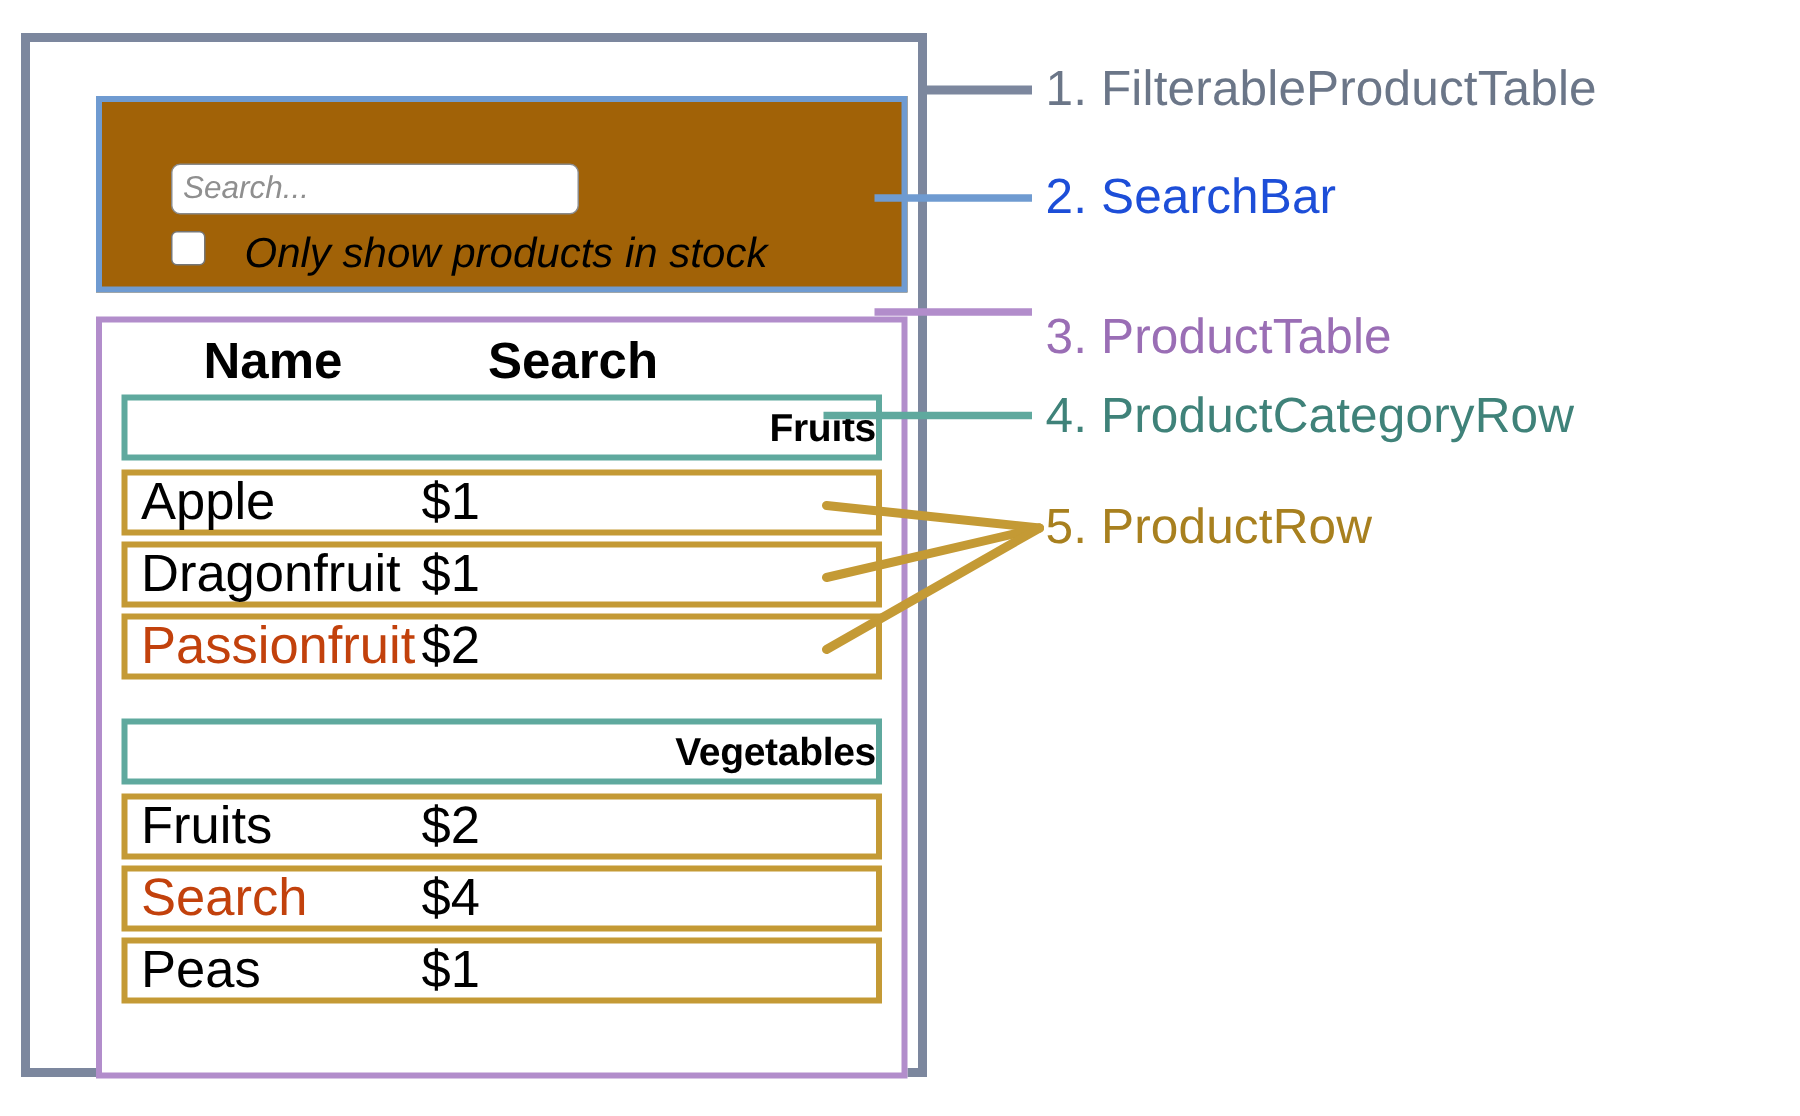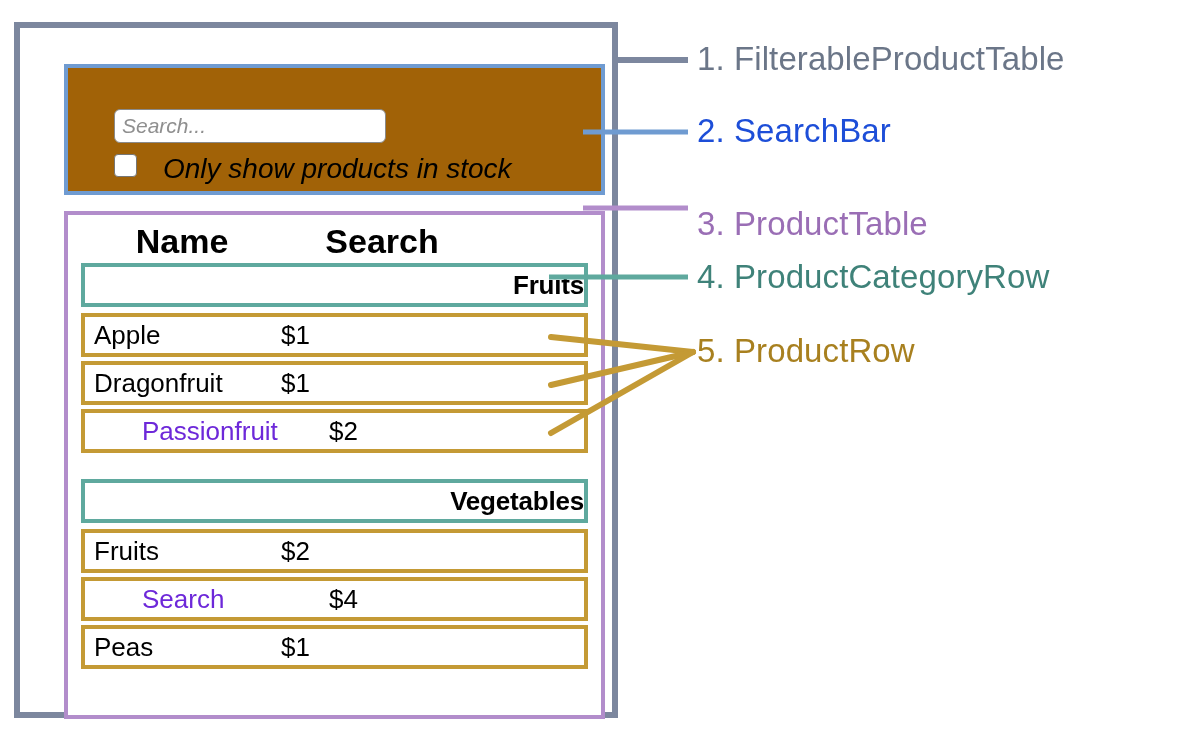--- a/index.html
+++ b/index.html
@@ -156,27 +156,27 @@
     width: 507px;
     height: 44px;
     border: 4px solid #c49a35;
     background: #ffffff;
     display: flex;
     align-items: center;
     margin-bottom: 4px;
   }
   .product-row .cell {
     font-family: "Liberation Sans", sans-serif;
-    font-size: 26px;
+    font-size: 35px;
     line-height: 30px;
     color: #000000;
   }
   .product-row .cell-name  { width: 187px; padding-left: 9px; }
   .product-row .cell-price { width: 160px; }
-  .product-row .cell-name.out-of-stock { color: #6d28d9; margin-left: 48px; }
+  .product-row .cell-name.out-of-stock { color: #c2410c; }
 
   .group-gap { height: 22px; }
 
   
   #leaders {
     position: absolute;
     left: 0; top: 0;
     width: 1200px;
     height: 744px;
     pointer-events: none;

